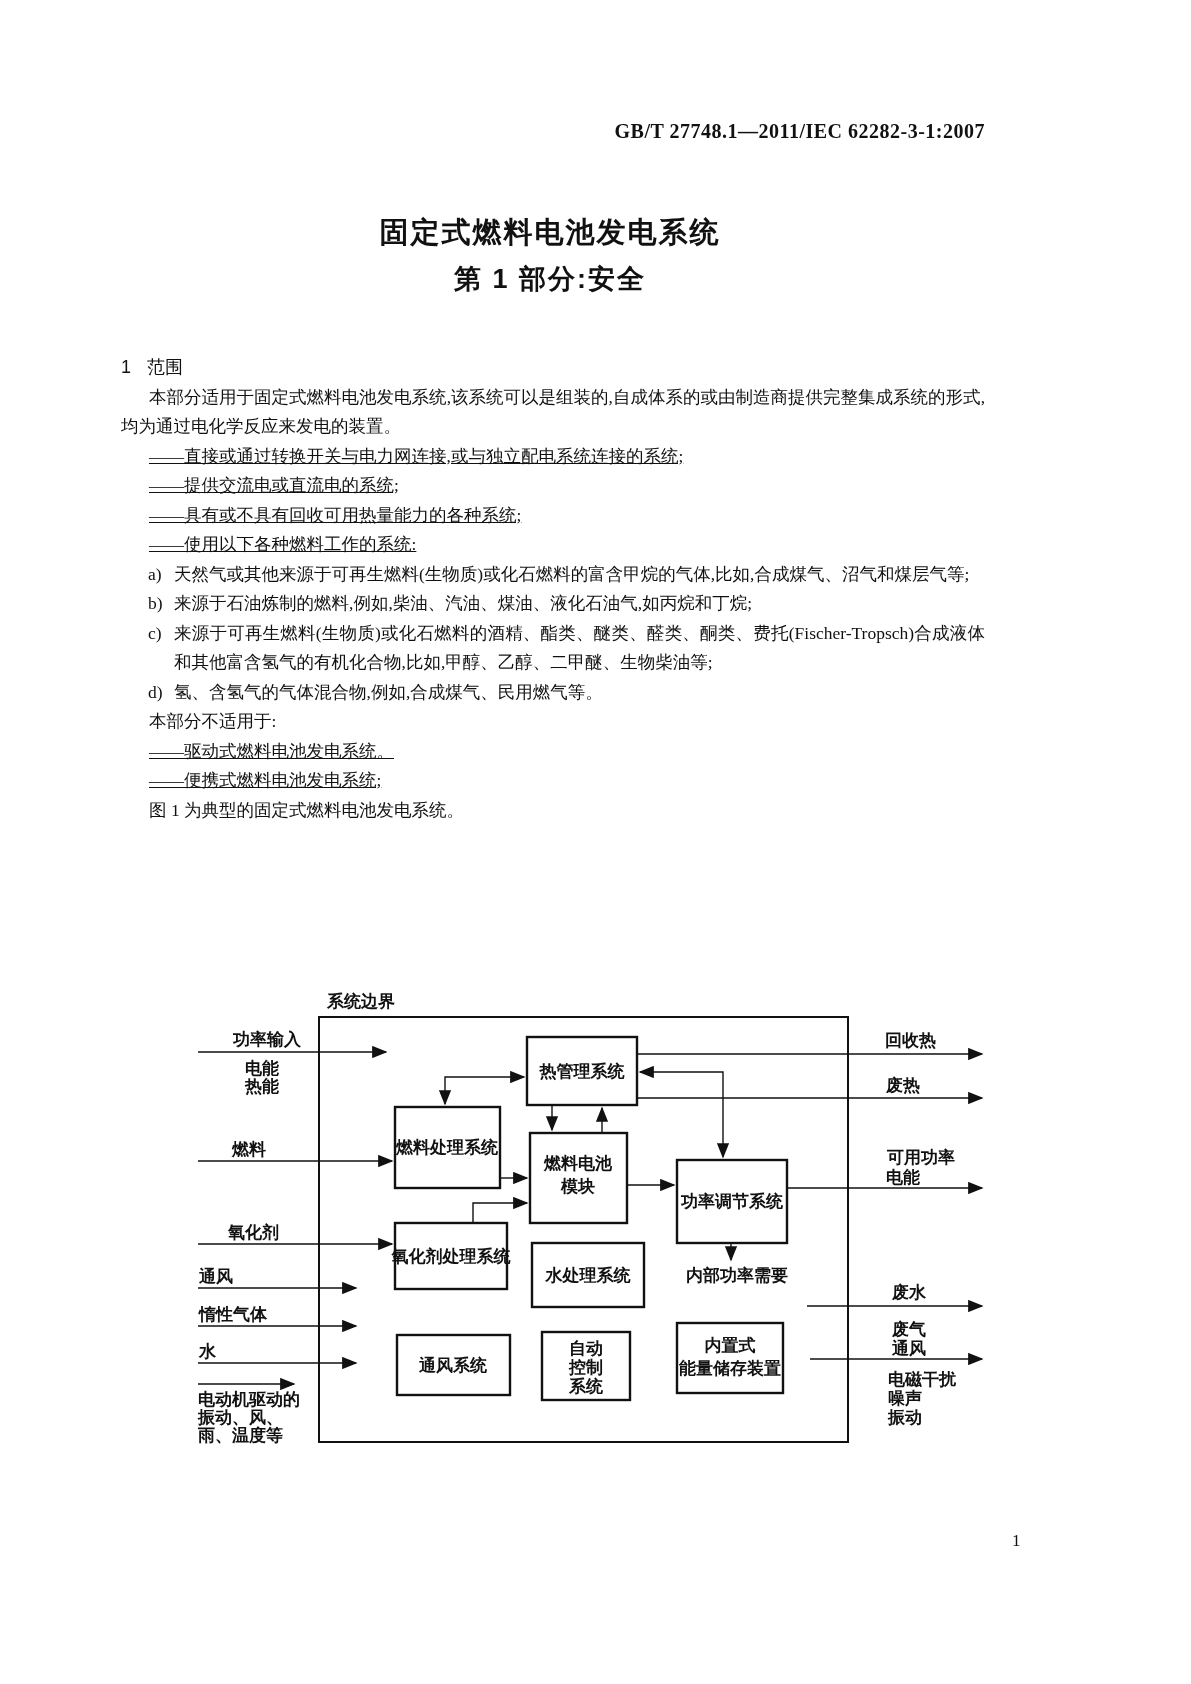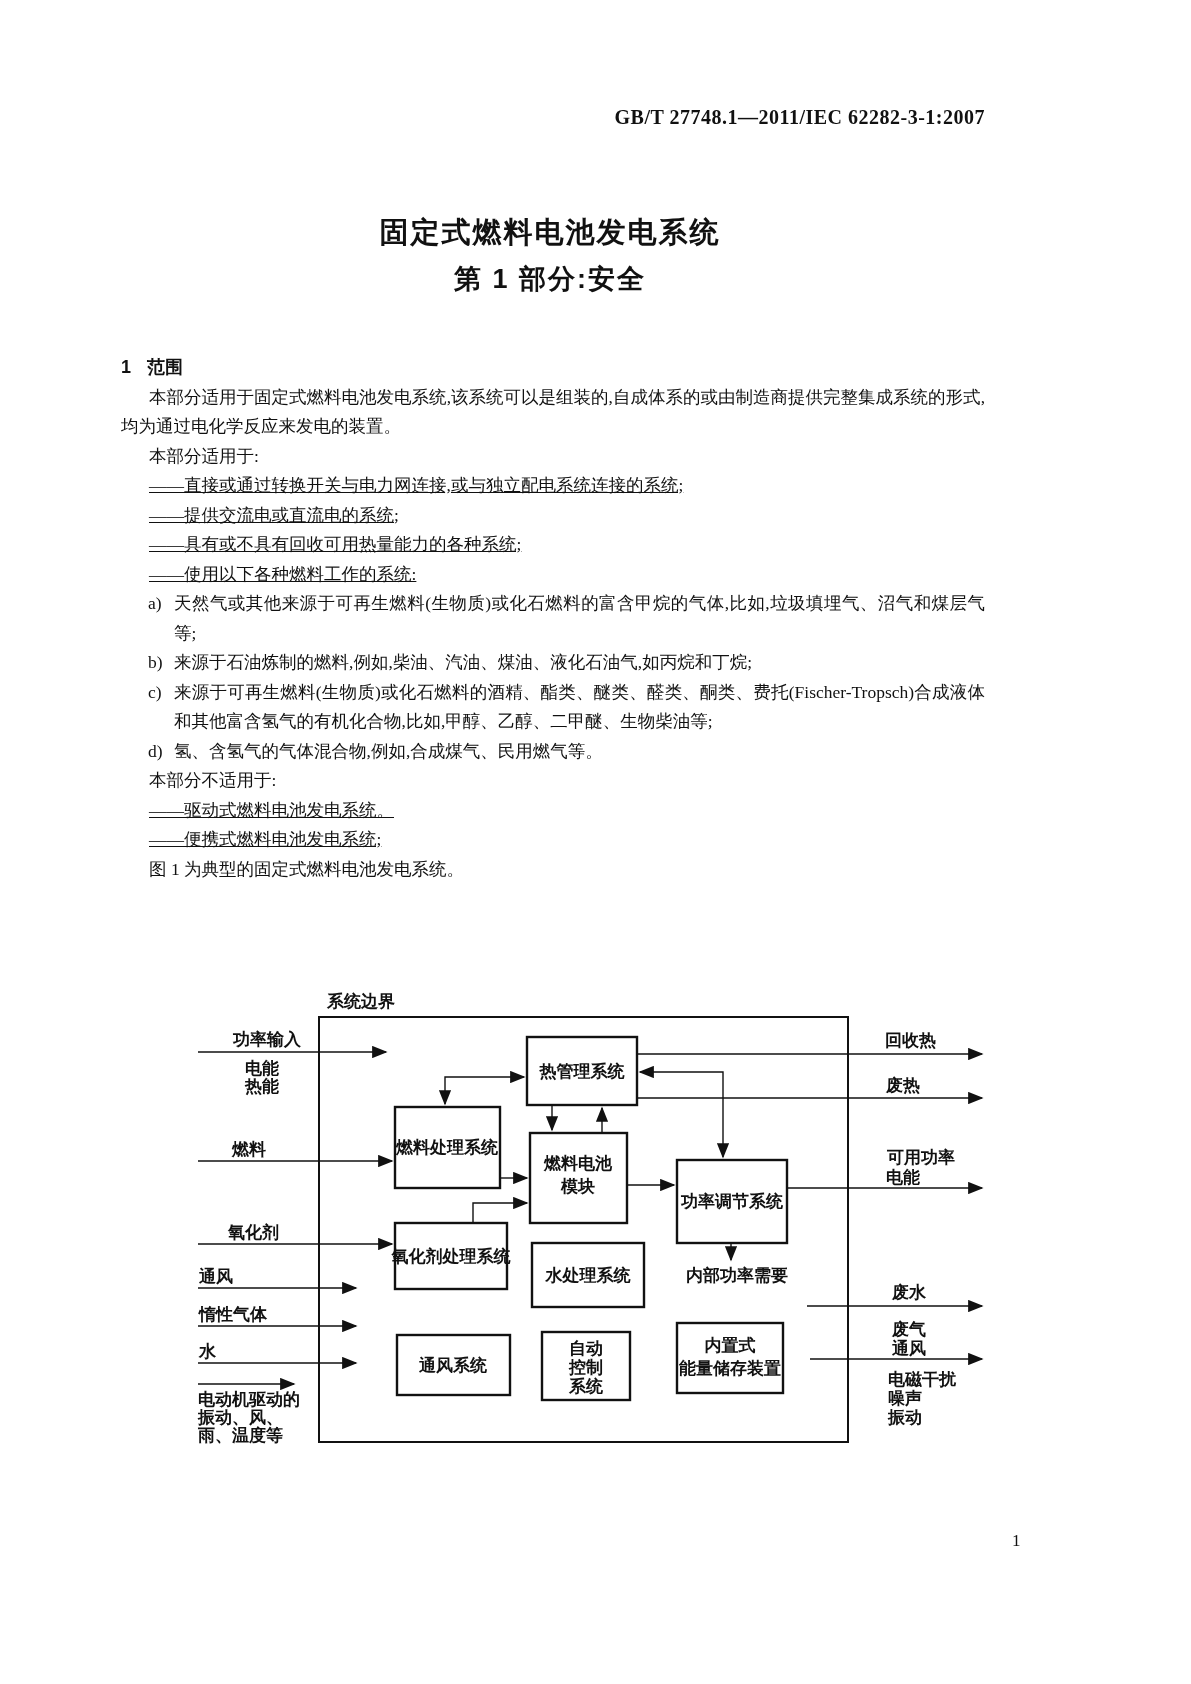--- a/index.html
+++ b/index.html
@@ -2,29 +2,29 @@
 <html><head>
 <meta charset="utf-8">
 <style>
   html,body{margin:0;padding:0;background:#e8e8e8;}
   .page{
     position:relative; width:1191px; height:1684px; background:#ffffff;
     margin:0 auto; font-family:"Liberation Serif","DejaVu Serif",serif;
     color:#111; overflow:hidden;
   }
   .std-code{
-    position:absolute; top:106px; left:121px; width:864px;
+    position:absolute; top:120px; left:121px; width:864px;
     text-align:right; font-size:20px; font-weight:bold;
     font-family:"Liberation Serif","DejaVu Serif",serif; letter-spacing:.5px;
   }
   .title-block{position:absolute; top:213px; left:0; width:1100px; text-align:center;}
   .title-l1{font-size:29px; font-weight:bold; font-family:"Liberation Sans","DejaVu Sans",sans-serif; letter-spacing:2px;}
   .title-l2{font-size:27px; font-weight:bold; font-family:"Liberation Sans","DejaVu Sans",sans-serif; margin-top:8px; letter-spacing:2px;}
   .body-text{position:absolute; top:353px; left:121px; width:864px; font-size:17.5px; line-height:29.5px;}
-  .sec-head{font-size:18px; font-weight:bold; font-family:"Liberation Sans","DejaVu Sans",sans-serif; margin:0 0 0 0;}
+  .sec-head{font-size:18px; font-weight:normal; font-family:"Liberation Sans","DejaVu Sans",sans-serif; margin:0 0 0 0;}
   .sec-head .num{margin-right:16px;}
   .body-text p{margin:0; text-align:justify;}
   p.first{margin-top:39px;}
   p.ind{text-indent:28px;}
   p.dash{padding-left:28px;text-decoration:underline;}
   .let{display:flex; padding-left:27px; text-align:justify;}
   .let .lab{width:26px; flex:0 0 26px;}
   .let .txt{flex:1; text-align:justify;}
   .fig-caption{
     position:absolute; top:1486px; left:121px; width:864px; text-align:center;
@@ -52,28 +52,27 @@
   <div class="title-block">
     <div class="title-l1">固定式燃料电池发电系统</div>
     <div class="title-l2">第 1 部分:安全</div>
   </div>
 
   <div class="body-text">
     <div class="sec-head">
       <span class="num">1</span><span>范围</span>
     </div>
     <p class="ind">本部分适用于固定式燃料电池发电系统,该系统可以是组装的,自成体系的或由制造商提供完整集成系统的形式,均为通过电化学反应来发电的装置。</p>
-    <p class="ind">本部分适用于:</p>
     <p class="dash">——直接或通过转换开关与电力网连接,或与独立配电系统连接的系统;</p>
     <p class="dash">——提供交流电或直流电的系统;</p>
     <p class="dash">——具有或不具有回收可用热量能力的各种系统;</p>
     <p class="dash">——使用以下各种燃料工作的系统:</p>
     <div class="let">
       <span class="lab">a)</span>
-      <span class="txt">天然气或其他来源于可再生燃料(生物质)或化石燃料的富含甲烷的气体,比如,垃圾填埋气、沼气和煤层气等;</span>
+      <span class="txt">天然气或其他来源于可再生燃料(生物质)或化石燃料的富含甲烷的气体,比如,合成煤气、沼气和煤层气等;</span>
     </div>
     <div class="let">
       <span class="lab">b)</span>
       <span class="txt">来源于石油炼制的燃料,例如,柴油、汽油、煤油、液化石油气,如丙烷和丁烷;</span>
     </div>
     <div class="let">
       <span class="lab">c)</span>
       <span class="txt">来源于可再生燃料(生物质)或化石燃料的酒精、酯类、醚类、醛类、酮类、费托(Fischer-Tropsch)合成液体和其他富含氢气的有机化合物,比如,甲醇、乙醇、二甲醚、生物柴油等;</span>
     </div>
     <div class="let">

